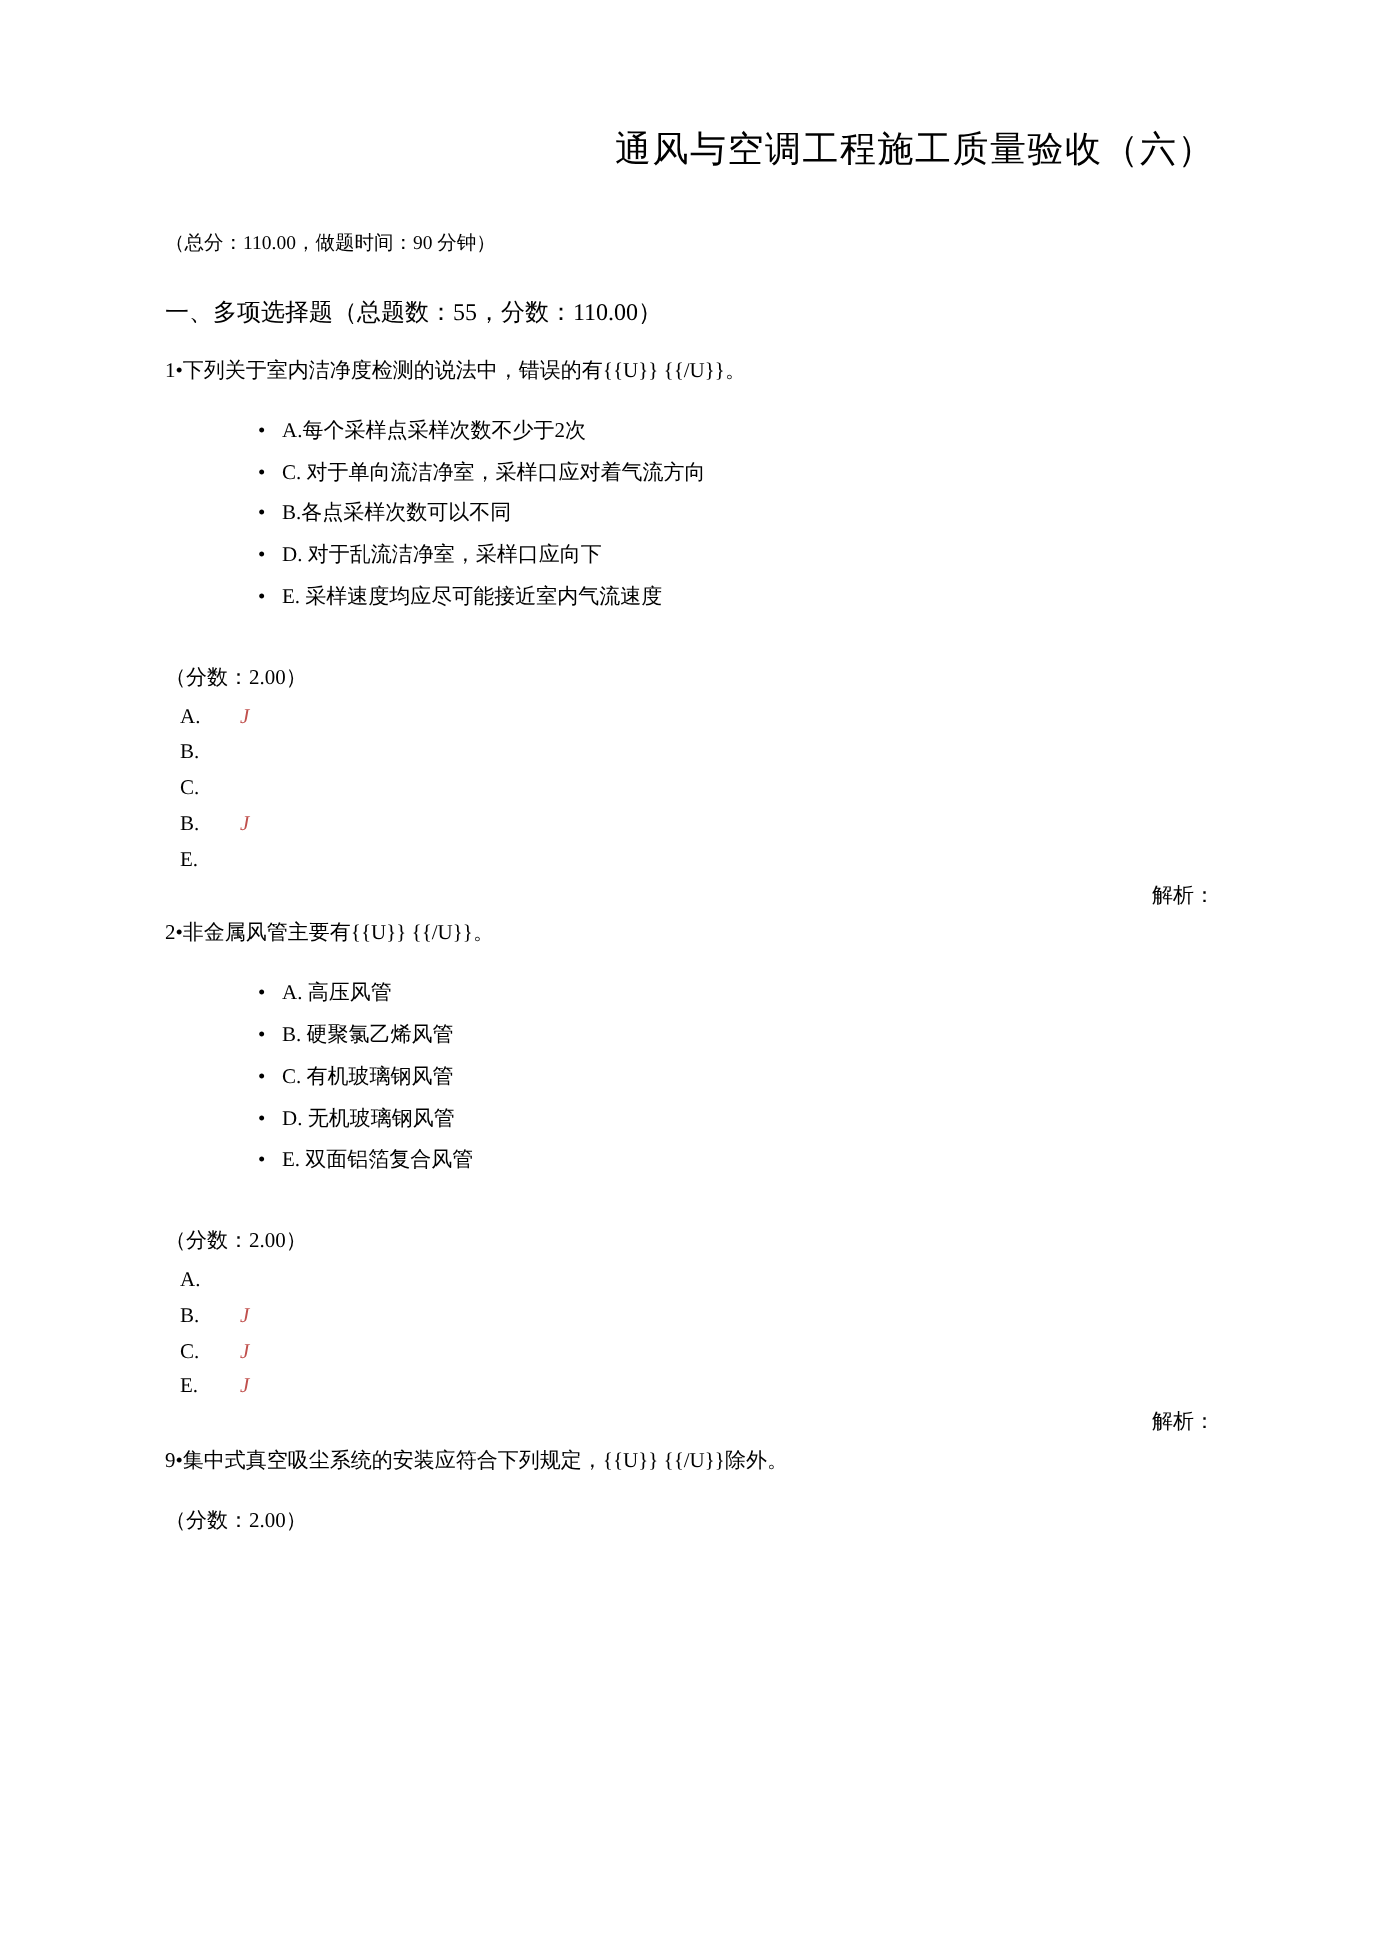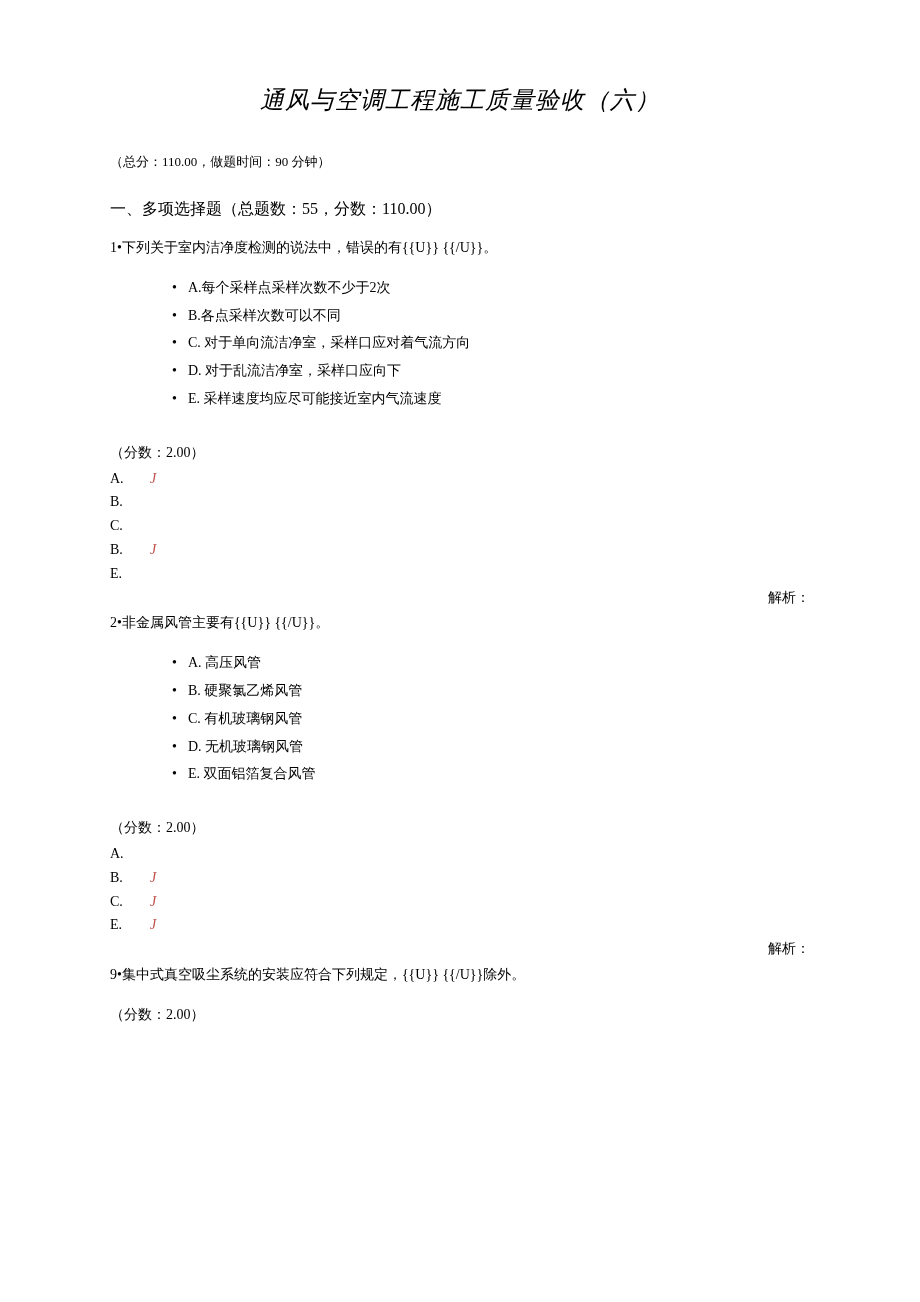--- a/index.html
+++ b/index.html
@@ -7,26 +7,25 @@
       font-size: 14px;
       color: #000;
       background: #fff;
       margin: 0;
       padding: 80px 110px 60px 110px;
       width: 920px;
       box-sizing: border-box;
       line-height: 1.7;
     }
     .title {
-      text-align: center;
+      text-align: right;
       font-size: 24px;
       font-weight: normal;
       margin-bottom: 30px;
       letter-spacing: 1px;
-      font-style: italic;
     }
     .summary {
       font-size: 13px;
       margin-bottom: 22px;
     }
     .section-heading {
       font-size: 16px;
       margin-bottom: 14px;
     }
     .q-text {
@@ -48,20 +47,21 @@
       content: "•";
       position: absolute;
       left: 0;
       top: 0;
     }
     .score {
       margin-top: 0;
       margin-bottom: 2px;
     }
     .ans-line {
+      margin-left: 10px;
       letter-spacing: 0px;
     }
     .ans-letter {
       display: inline-block;
       width: 40px;
     }
     .ans-mark {
       color: #c0504d;
       font-family: "Times New Roman", serif;
       font-style: italic;
@@ -76,22 +76,22 @@
 <body>
 
 <div class="title">通风与空调工程施工质量验收（六）</div>
 <div class="summary">（总分：110.00，做题时间：90 分钟）</div>
 <div class="section-heading">一、多项选择题（总题数：55，分数：110.00）</div>
 
 <div id="questions-container">
     <div class="q-text">1•下列关于室内洁净度检测的说法中，错误的有{{U}} {{/U}}。</div>
     <ul class="options">
       <li>A.每个采样点采样次数不少于2次</li>
+      <li>C. 对于单向流洁净室，采样口应对着气流方向</li>
       <li>B.各点采样次数可以不同</li>
-      <li>C. 对于单向流洁净室，采样口应对着气流方向</li>
       <li>D. 对于乱流洁净室，采样口应向下</li>
       <li>E. 采样速度均应尽可能接近室内气流速度</li>
     </ul>
     <div class="score">（分数：2.00）</div>
     <div class="ans-line"><span class="ans-letter">A.</span><span class="ans-mark">J</span></div>
     <div class="ans-line"><span class="ans-letter">B.</span></div>
     <div class="ans-line"><span class="ans-letter">C.</span></div>
     <div class="ans-line"><span class="ans-letter">B.</span><span class="ans-mark">J</span></div>
     <div class="ans-line"><span class="ans-letter">E.</span></div>
     <div class="analysis">解析：</div>

